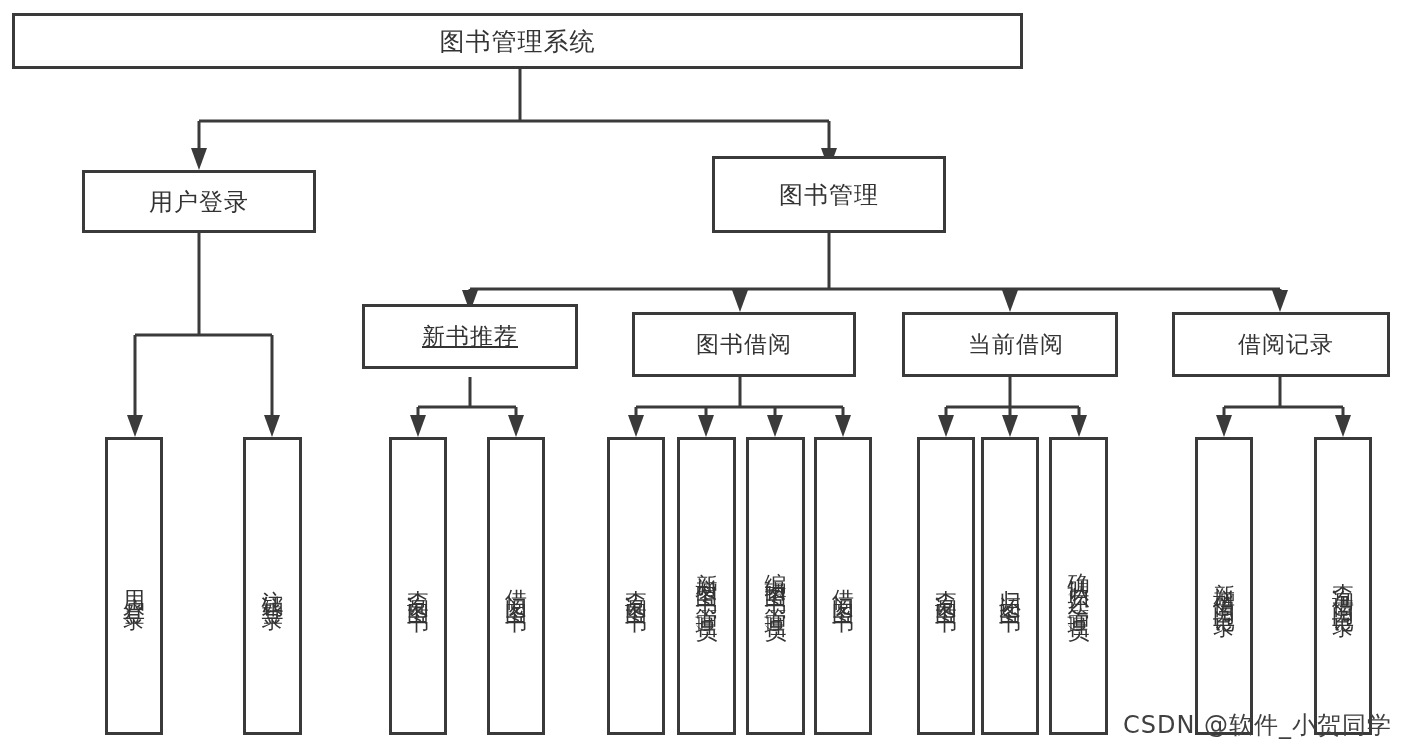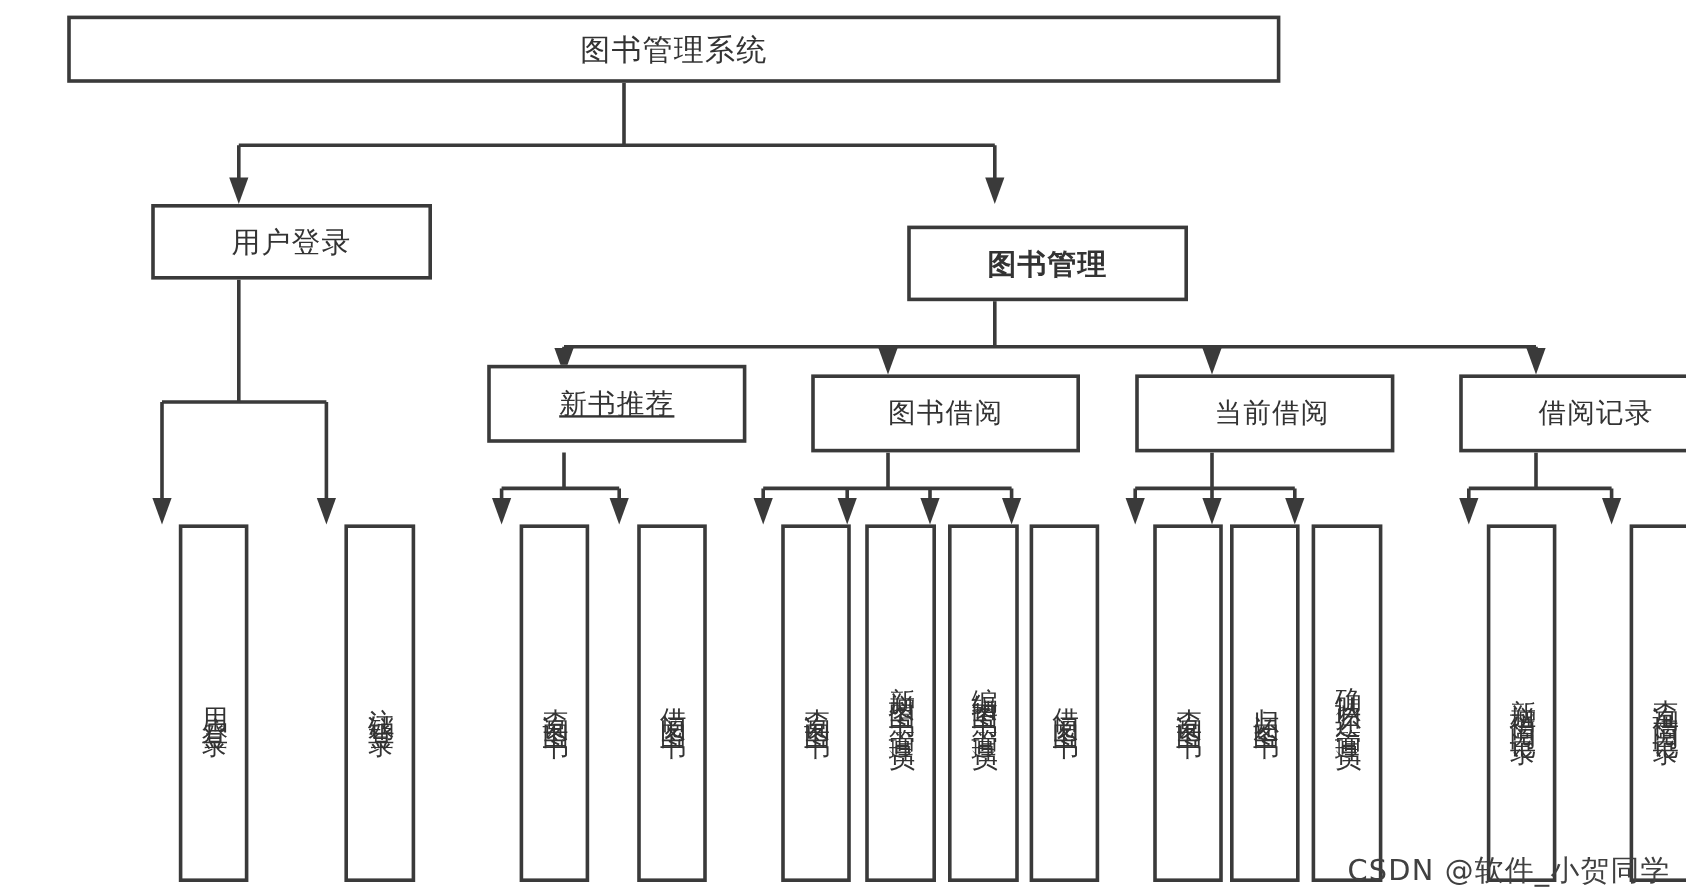--- a/index.html
+++ b/index.html
@@ -24,21 +24,20 @@
   }
   .node {
     position: absolute;
     box-sizing: border-box;
     background: #ffffff;
     border: 3px solid #3a3a3a;
     display: flex;
     align-items: center;
     justify-content: center;
     color: #333333;
-    margin-left: 44px;
   }
   .node.h1 span { font-size: 25px; letter-spacing: 1px; }
   .node.h2 span { font-size: 24px; letter-spacing: 1px; }
   .node.h3 span { font-size: 23px; letter-spacing: 1px; }
   .node.v span {
     writing-mode: vertical-rl;
     text-orientation: mixed;
     font-size: 22px;
     letter-spacing: 7px;
     line-height: 1.1;
@@ -99,21 +98,21 @@
     </g>
   </svg>
 
   <div class="node h1" style="left:12px; top:13px; width:1011px; height:56px;">
     <span>图书管理系统</span>
   </div>
 
   <div class="node h2" style="left:82px; top:170px; width:234px; height:63px;">
     <span>用户登录</span>
   </div>
-  <div class="node h2" style="left:712px; top:188px; width:234px; height:63px;font-weight:bold;">
+  <div class="node h2" style="left:712px; top:156px; width:234px; height:77px;">
     <span>图书管理</span>
   </div>
 
   <div class="node h3" style="left:362px; top:304px; width:216px; height:65px;text-decoration:underline;">
     <span>新书推荐</span>
   </div>
   <div class="node h3" style="left:632px; top:312px; width:224px; height:65px;">
     <span>图书借阅</span>
   </div>
   <div class="node h3" style="left:902px; top:312px; width:216px; height:65px;padding-left:12px;">

